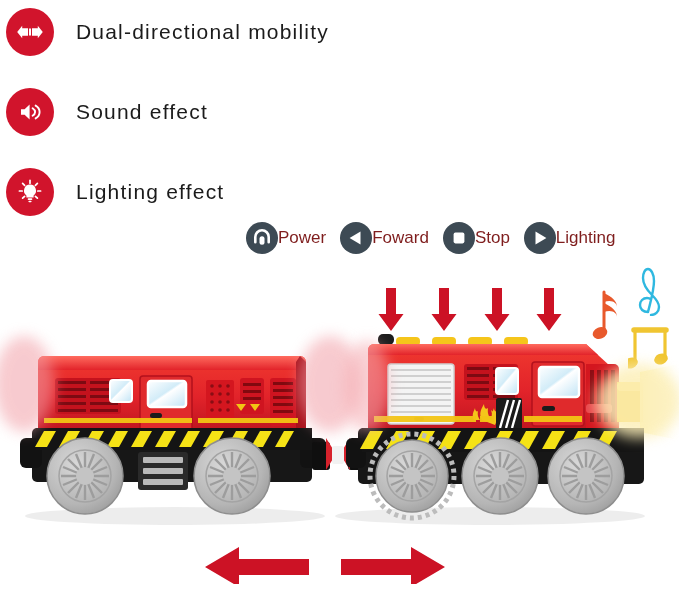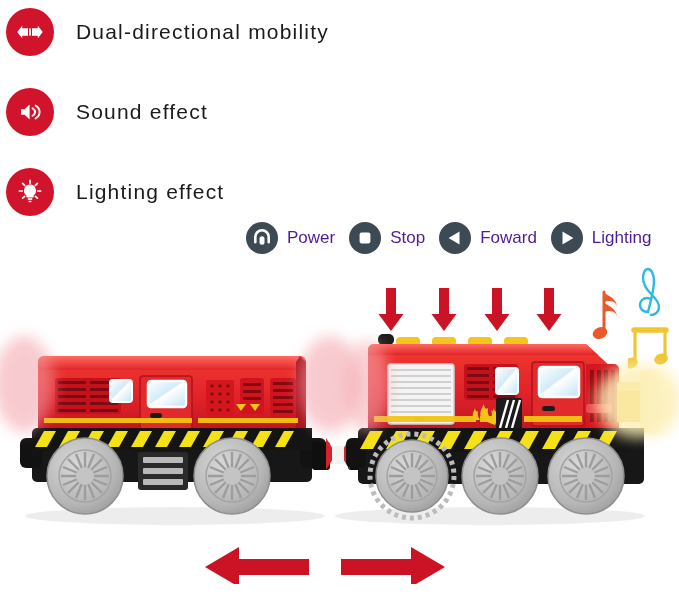--- a/index.html
+++ b/index.html
@@ -66,22 +66,22 @@
     height: 32px;
     border-radius: 50%;
     background: #3d4a54;
     display: flex;
     align-items: center;
     justify-content: center;
     flex: 0 0 auto;
   }
   .ctrl-label {
     font-size: 17px;
-    color: #4c1d95;
-    margin-left: 9px;
+    color: #7f1d1d;
+    margin-left: 0;
     white-space: nowrap;
   }
 
   
   .down-arrow {
     position: absolute;
     width: 26px;
     height: 44px;
   }
 
@@ -163,33 +163,33 @@
           <path d="M4.3 15.3V10a6.7 6.7 0 0 1 13.4 0v5.3" stroke="#fff" stroke-width="2.6" fill="none" stroke-linecap="round"></path>
           <rect x="8.5" y="9.2" width="5" height="8.6" rx="2.5" fill="#fff"></rect>
         </svg>
       </div>
       <div class="ctrl-label">Power</div>
     </div>
 
     <div class="ctrl">
       <div class="ctrl-circle">
         <svg width="22" height="22" viewBox="0 0 22 22" aria-hidden="true">
+          <path d="M15.5 4.6 L15.5 17.4 L4.6 11 Z" fill="#fff"></path>
+        </svg>
+      </div>
+      <div class="ctrl-label">Foward</div>
+    </div>
+
+    <div class="ctrl">
+      <div class="ctrl-circle">
+        <svg width="22" height="22" viewBox="0 0 22 22" aria-hidden="true">
           <rect x="5.6" y="5.6" width="10.8" height="10.8" rx="1.8" fill="#fff"></rect>
         </svg>
       </div>
       <div class="ctrl-label">Stop</div>
-    </div>
-
-    <div class="ctrl">
-      <div class="ctrl-circle">
-        <svg width="22" height="22" viewBox="0 0 22 22" aria-hidden="true">
-          <path d="M15.5 4.6 L15.5 17.4 L4.6 11 Z" fill="#fff"></path>
-        </svg>
-      </div>
-      <div class="ctrl-label">Foward</div>
     </div>
 
     <div class="ctrl">
       <div class="ctrl-circle">
         <svg width="22" height="22" viewBox="0 0 22 22" aria-hidden="true">
           <path d="M6.5 4.6 L6.5 17.4 L17.4 11 Z" fill="#fff"></path>
         </svg>
       </div>
       <div class="ctrl-label">Lighting</div>
     </div>

